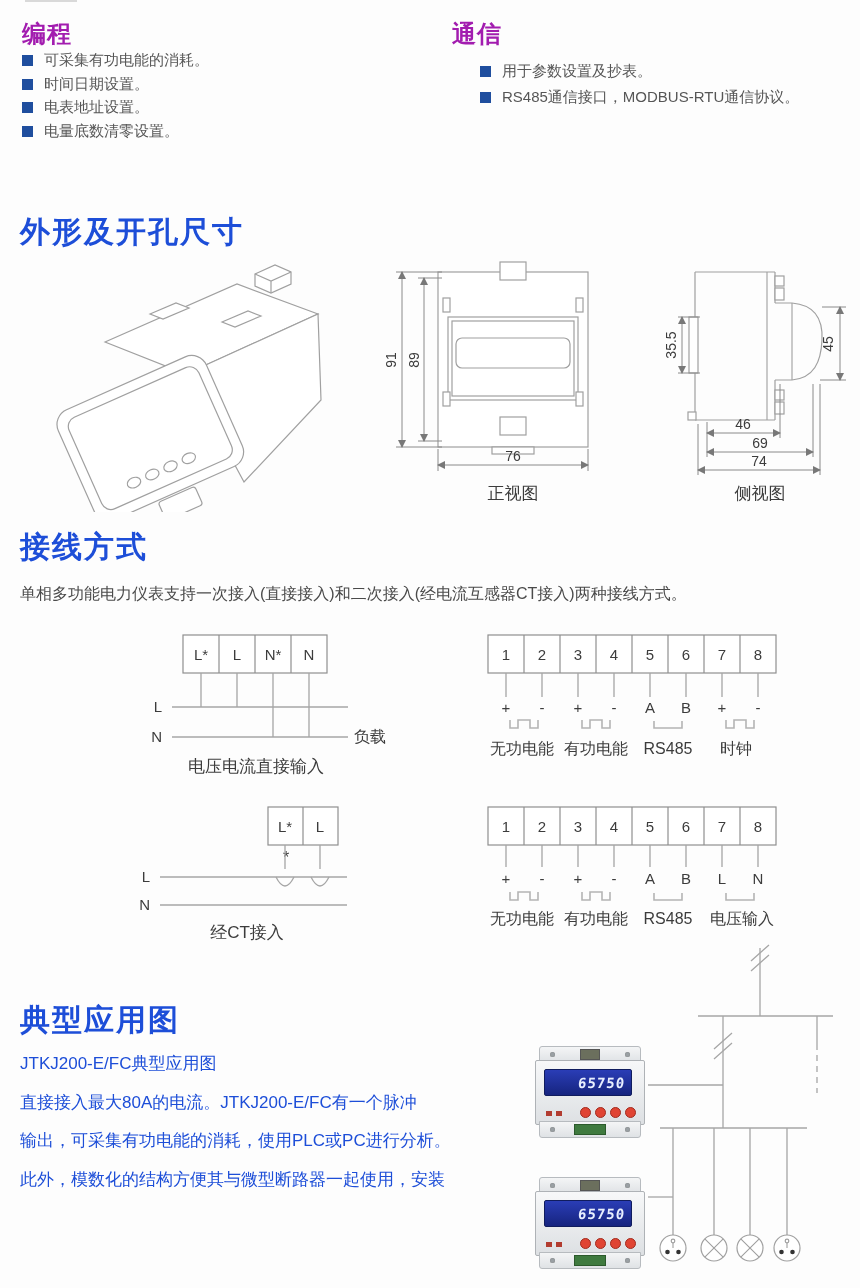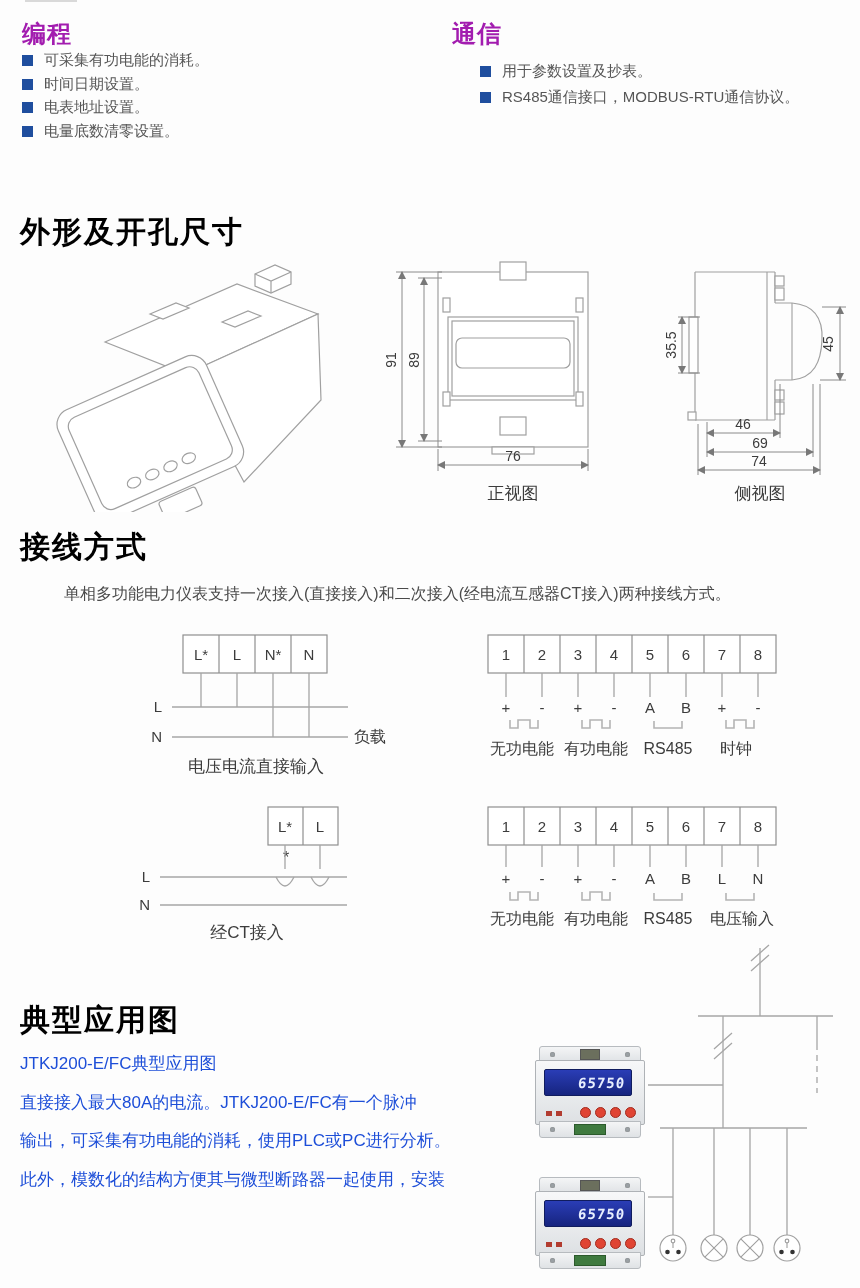--- a/index.html
+++ b/index.html
@@ -1,19 +1,19 @@
 <!DOCTYPE html>
 <html><head>
 <meta charset="utf-8">
 <style>
   html,body{margin:0;padding:0;background:#ffffff;}
   #page{position:relative;width:860px;height:1288px;background:#fdfdfd;overflow:hidden;
         font-family:"Liberation Sans","DejaVu Sans",sans-serif;color:#454545;}
   .h-small{position:absolute;font-size:24px;font-weight:bold;color:#a21caf;letter-spacing:1px;}
-  .h-big{position:absolute;font-size:30px;font-weight:bold;color:#000000;letter-spacing:2px;}
+  .h-big{position:absolute;font-size:30px;font-weight:bold;color:#1d4ed8;letter-spacing:2px;}
   .bullet-list{position:absolute;}
   .bullet-row{display:flex;align-items:center;height:23.5px;}
   .bullet-sq{width:11px;height:11px;background:#1f4e9e;margin-right:11px;flex:0 0 11px;}
   .bullet-txt{font-size:15px;color:#565656;}
   .intro-line{position:absolute;font-size:16px;color:#4a4a4a;}
   .app-text{position:absolute;left:20px;top:1045px;width:470px;}
   .app-line{font-size:17px;color:#1d4ed8;height:38.6px;line-height:38.6px;white-space:nowrap;}
   svg{position:absolute;left:0;}
   .ln{stroke:#a6a6a6;stroke-width:1.3;fill:none;}
   .ln-thin{stroke:#9f9f9f;stroke-width:1.1;fill:none;}
@@ -172,21 +172,21 @@
       <text class="t14" x="743" y="179" text-anchor="middle">46</text>
       <line class="dim" x1="707" y1="202" x2="813" y2="202" marker-start="url(#ar)" marker-end="url(#ar)"></line>
       <text class="t14" x="760" y="198" text-anchor="middle">69</text>
       <line class="dim" x1="698" y1="220" x2="820" y2="220" marker-start="url(#ar)" marker-end="url(#ar)"></line>
       <text class="t14" x="759" y="216" text-anchor="middle">74</text>
       <text class="t17" x="760" y="249" text-anchor="middle">侧视图</text>
     </g>
   </svg>
 
   <div class="h-big" style="left:20px;top:527px;">接线方式</div>
-  <div class="intro-line" style="left:20px;top:584px;margin-left:44px;">单相多功能电力仪表支持一次接入(直接接入)和二次接入(经电流互感器CT接入)两种接线方式。</div>
+  <div class="intro-line" style="left:20px;top:584px;">单相多功能电力仪表支持一次接入(直接接入)和二次接入(经电流互感器CT接入)两种接线方式。</div>
 
   <svg style="top:620px;" width="860" height="340" viewBox="0 0 860 340">
 
     <g>
       <rect class="box" x="183" y="15" width="144" height="38"></rect>
       <line class="box" x1="219" y1="15" x2="219" y2="53"></line>
       <line class="box" x1="255" y1="15" x2="255" y2="53"></line>
       <line class="box" x1="291" y1="15" x2="291" y2="53"></line>
       <text class="t15" x="201" y="40" text-anchor="middle">L*</text>
       <text class="t15" x="237" y="40" text-anchor="middle">L</text>

